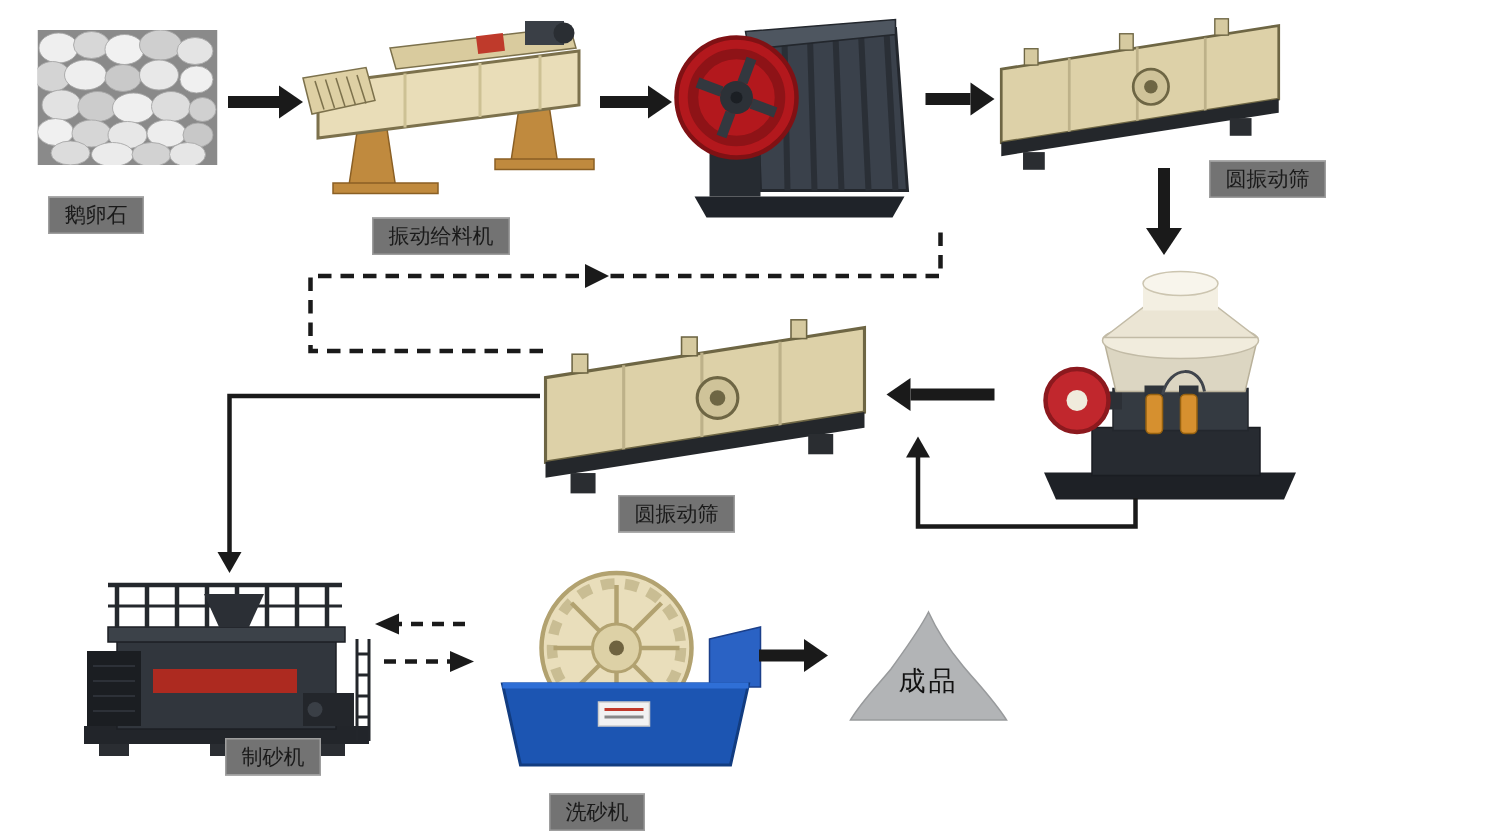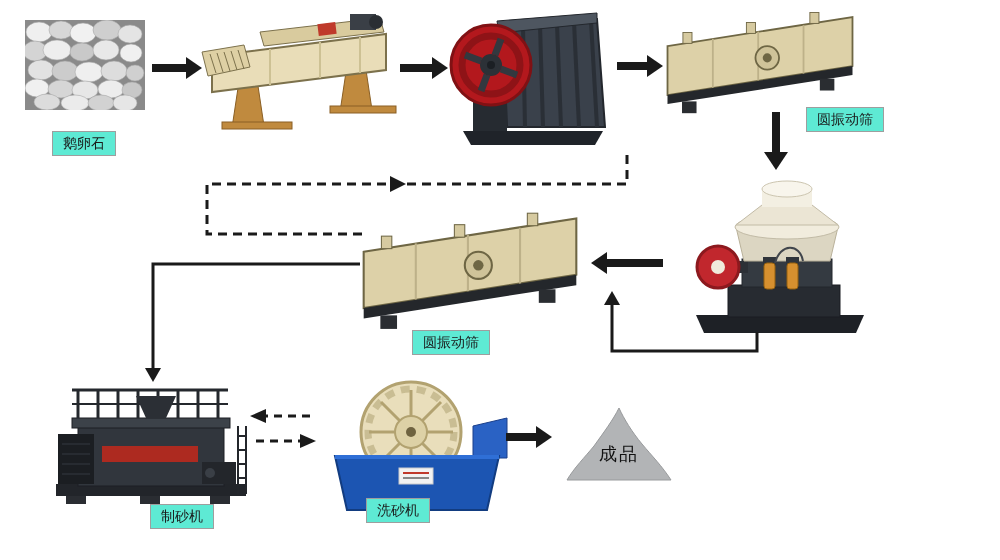--- a/index.html
+++ b/index.html
@@ -1,20 +1,20 @@
 <!DOCTYPE html>
 <html><head>
 <meta charset="utf-8">
 <style>
   html,body{margin:0;padding:0;background:#fff;}
   .canvas{position:relative;width:1000px;height:560px;background:#fff;overflow:hidden;
           font-family:"Liberation Sans",sans-serif;}
   .machine{position:absolute;z-index:10;}
   .overlay{position:absolute;left:0;top:0;z-index:20;pointer-events:none;}
-  .label{position:absolute;z-index:30;background:#5eead4;border:1px solid #9e9e9e;
+  .label{position:absolute;z-index:30;background:#737373;border:1px solid #9e9e9e;
          padding:2px 10px;font-size:14px;color:#1a1a1a;white-space:nowrap;line-height:19px;}
   .product-label{position:absolute;z-index:30;font-size:18px;color:#111;letter-spacing:2px;white-space:nowrap;text-align:right;}
 </style>
 </head>
 <body>
 
 <div class="canvas">
 
   <svg class="machine" style="left:25px;top:20px" width="120" height="90" viewBox="0 0 120 90">
     <rect x="0" y="0" width="120" height="90" fill="#8a8a8a"></rect>
@@ -280,20 +280,21 @@
     <g>
       <line x1="310" y1="416" x2="264" y2="416" stroke="#1a1a1a" stroke-width="3" stroke-dasharray="8 6"></line>
       <polygon points="266,409 266,423 250,416" fill="#1a1a1a"></polygon>
     </g>
     <g>
       <line x1="256" y1="441" x2="302" y2="441" stroke="#1a1a1a" stroke-width="3" stroke-dasharray="8 6"></line>
       <polygon points="300,434 300,448 316,441" fill="#1a1a1a"></polygon>
     </g>
   </svg>
 
-  <div class="label" style="left:52px;top:131px">鹅卵石</div>
+  <div class="label" style="left:32px;top:131px">鹅卵石</div>
+  <div class="label" style="left:248px;top:145px">振动给料机</div>
   <div class="label" style="left:806px;top:107px">圆振动筛</div>
   <div class="label" style="left:412px;top:330px">圆振动筛</div>
-  <div class="label" style="left:150px;top:504px">制砂机</div>
-  <div class="label" style="left:366px;top:498px">洗砂机</div>
+  <div class="label" style="left:150px;top:492px">制砂机</div>
+  <div class="label" style="left:366px;top:529px">洗砂机</div>
   <div class="product-label" style="left:599px;top:442px">成品</div>
 
 </div>
 
 </body></html>

